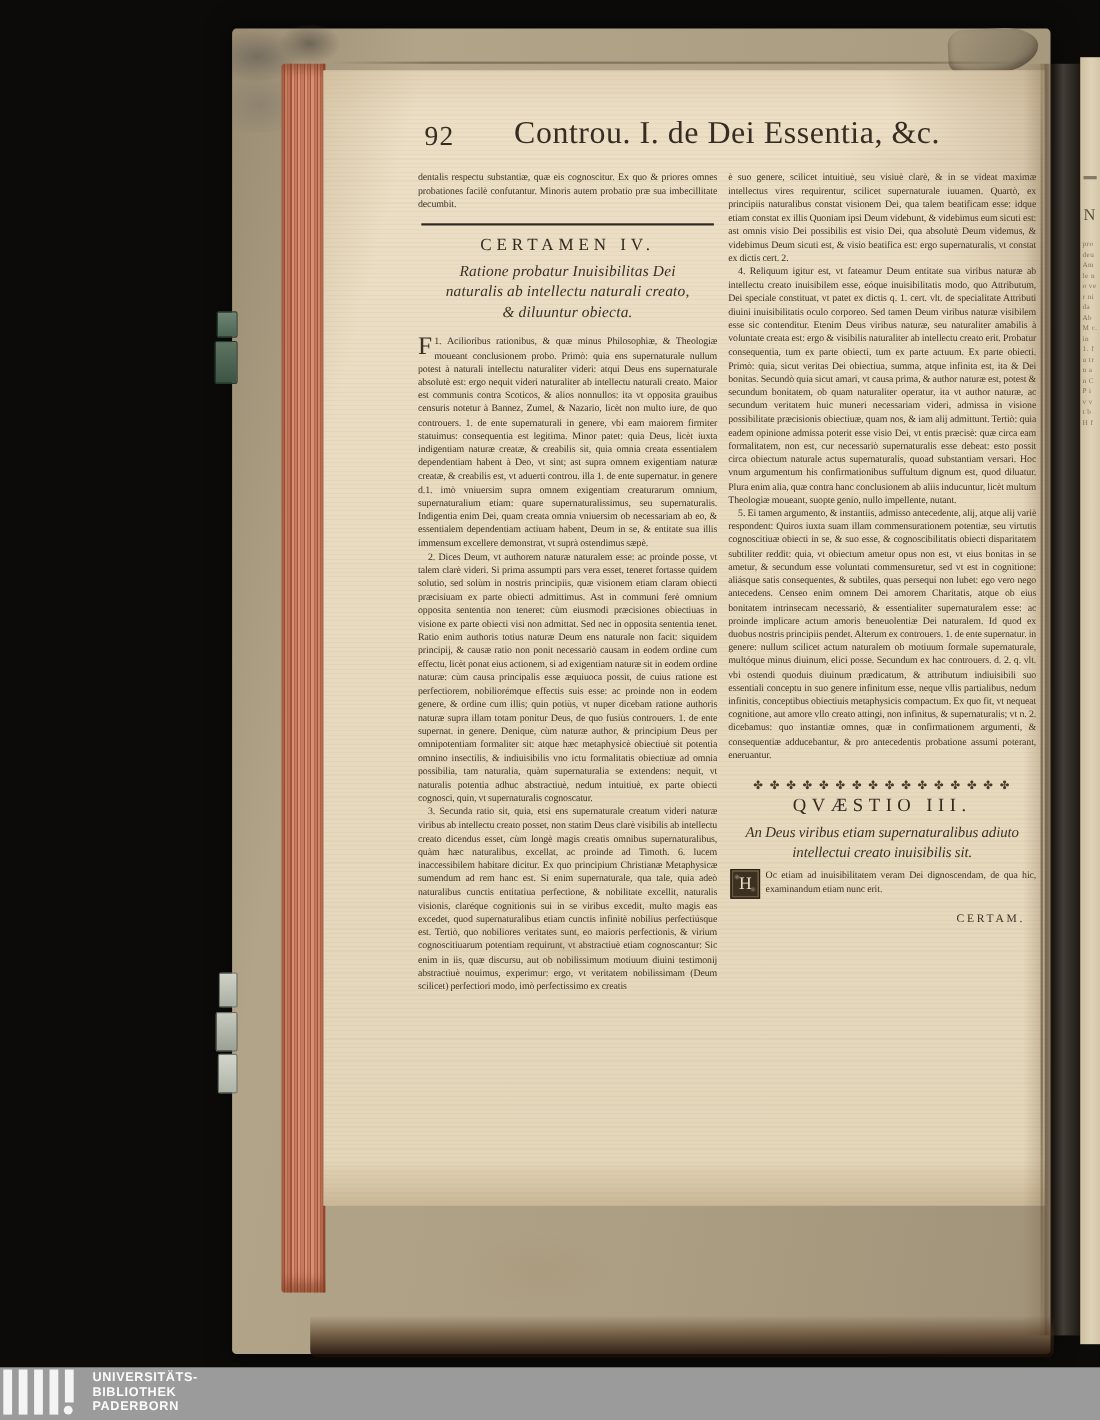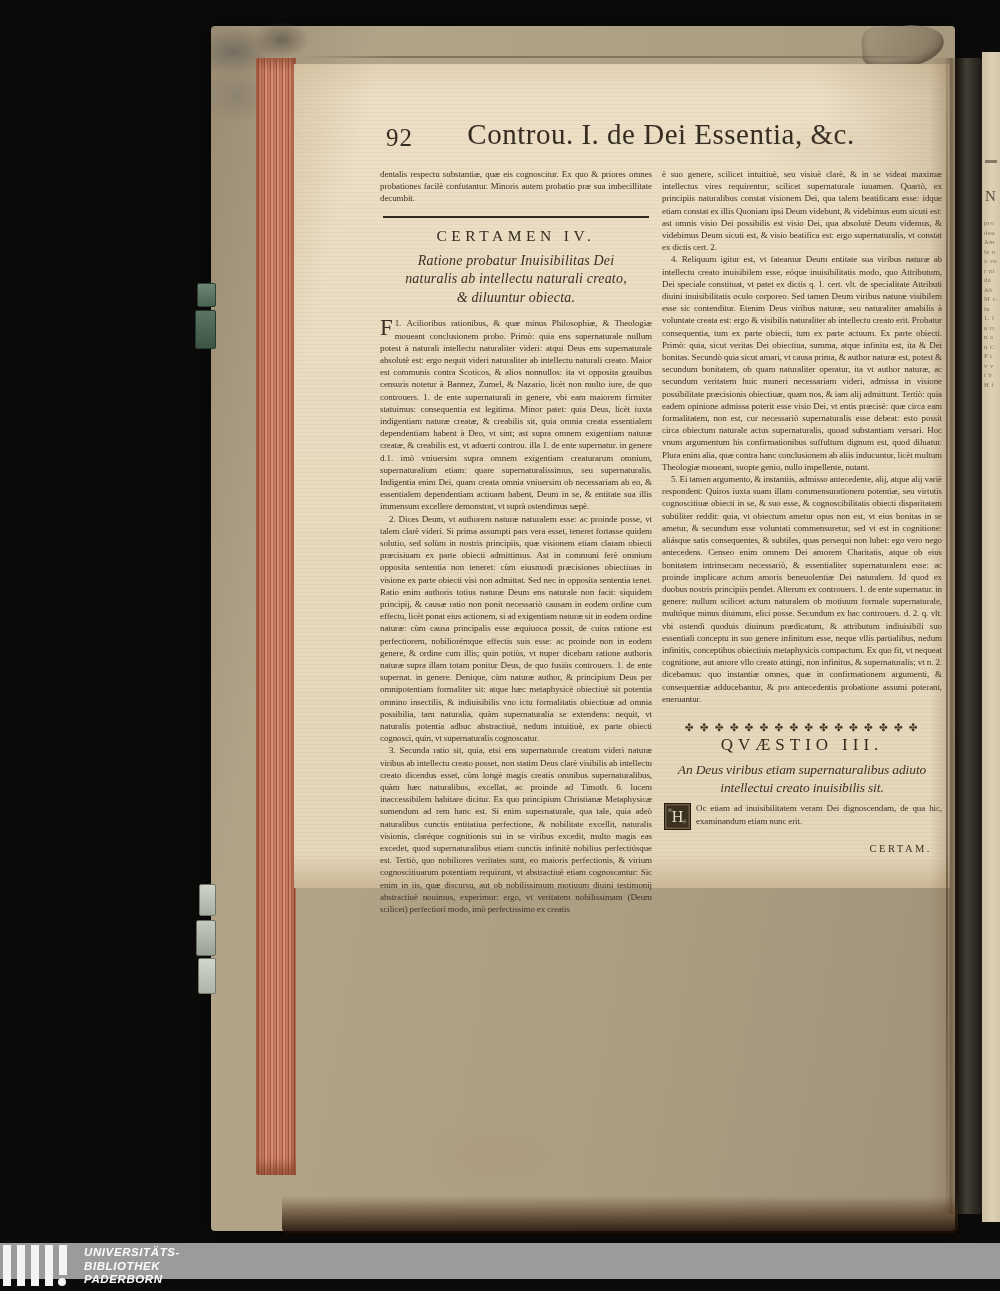--- a/index.html
+++ b/index.html
@@ -17,29 +17,29 @@
     border-radius:8px 0 30px 0;}
   .cover-wear-topright{position:absolute;left:862px;top:26px;width:82px;height:42px;
     background:linear-gradient(120deg,#a5977d,#8d8069 70%,#6f6450);
     border-radius:14px 40% 60% 30%;transform:rotate(-3deg);
     box-shadow:inset 0 -4px 6px rgba(60,50,40,.5);}
   .cover-groove{position:absolute;left:300px;top:56px;width:636px;height:2px;
     background:linear-gradient(to right,rgba(90,75,55,.0),rgba(90,75,55,.55) 15%,rgba(90,75,55,.45) 85%,rgba(90,75,55,0));}
   .fore-edge-red{position:absolute;left:256px;top:58px;width:40px;height:1117px;
     background:repeating-linear-gradient(90deg,#c67a5e 0 2px,#a4543a 2px 3px,#d69277 3px 5px,#b9694c 5px 6px);
     border-radius:3px 0 0 3px;box-shadow:inset 0 6px 8px rgba(120,60,35,.5), inset 0 -10px 10px rgba(120,55,30,.55);}
-  .main-page{position:absolute;left:294px;top:64px;width:656px;height:824px;
+  .main-page{position:absolute;left:294px;top:64px;width:656px;height:1032px;
     color:#3a3126;
     background:
       linear-gradient(105deg,rgba(185,162,125,.38),rgba(255,250,235,0) 10%),
       linear-gradient(255deg,rgba(160,135,100,.40),rgba(255,250,235,0) 16%),
       linear-gradient(to bottom,rgba(205,185,150,.35),rgba(255,250,235,0) 4%,rgba(255,250,235,0) 96%,rgba(170,145,110,.45)),
       repeating-linear-gradient(to bottom,rgba(158,138,104,.07) 0 1px,rgba(0,0,0,0) 1px 4px),
       linear-gradient(#ecdfc6,#e3d5b8);
-    box-sizing:border-box;padding:54px 8px 0 86px;}
+    box-sizing:border-box;padding:41px 8px 0 86px;}
   .stain{position:absolute;border-radius:50%;pointer-events:none;}
   .stain.s1{left:470px;top:840px;width:90px;height:46px;
     background:radial-gradient(rgba(140,110,70,.16),rgba(140,110,70,0) 70%);}
   .stain.s2{left:760px;top:120px;width:120px;height:60px;
     background:radial-gradient(rgba(150,120,80,.10),rgba(150,120,80,0) 70%);}
   .stain.s3{left:420px;top:1120px;width:140px;height:70px;
     background:radial-gradient(rgba(150,125,90,.10),rgba(150,125,90,0) 70%);}
   .page-bottom-shadow{position:absolute;left:282px;top:1196px;width:676px;height:38px;
     background:linear-gradient(to bottom,rgba(80,50,25,0),rgba(70,42,20,.55) 45%,rgba(25,13,5,.92));
     border-radius:0 0 6px 6px;}
@@ -85,21 +85,21 @@
   .q-body{margin:0 0 0 2px;}
   .initial-block{float:left;width:25px;height:25px;margin:1px 5px 0 0;
     background:
       radial-gradient(4px 4px at 20% 25%,rgba(230,220,196,.5),rgba(0,0,0,0) 70%),
       radial-gradient(4px 4px at 78% 70%,rgba(230,220,196,.4),rgba(0,0,0,0) 70%),
       #3c3020;
     color:#e6dcc4;border:1px solid #241c10;box-shadow:inset 0 0 0 1.5px #6b5b42;
     display:flex;align-items:center;justify-content:center;font-size:16px;}
   .catchword{text-align:right;font-size:10.5px;letter-spacing:2.5px;margin:16px 10px 0 0;}
   
-  .lib-bar{position:absolute;left:0;top:1243px;width:1000px;height:36px;background:#9b9b9b;z-index:60;font-style:italic;}
+  .lib-bar{position:absolute;left:0;top:1243px;width:1000px;height:48px;background:#9b9b9b;z-index:60;}
   .lib-logo{position:absolute;left:3px;top:2px;display:flex;gap:6px;align-items:flex-start;height:44px;}
   .lib-bar-mark{width:8px;height:41px;background:#f4f4f4;}
   .lib-bar-mark.short{height:30px;}
   .lib-dot{position:absolute;left:58px;top:35px;width:8px;height:8px;border-radius:50%;background:#f4f4f4;}
   .lib-text{position:absolute;left:84px;top:3px;font-family:"Liberation Sans","DejaVu Sans",sans-serif;
     font-weight:bold;font-size:11.5px;line-height:13.5px;color:#fbfbfb;letter-spacing:.6px;}
 </style>
 </head>
 <body>
 

